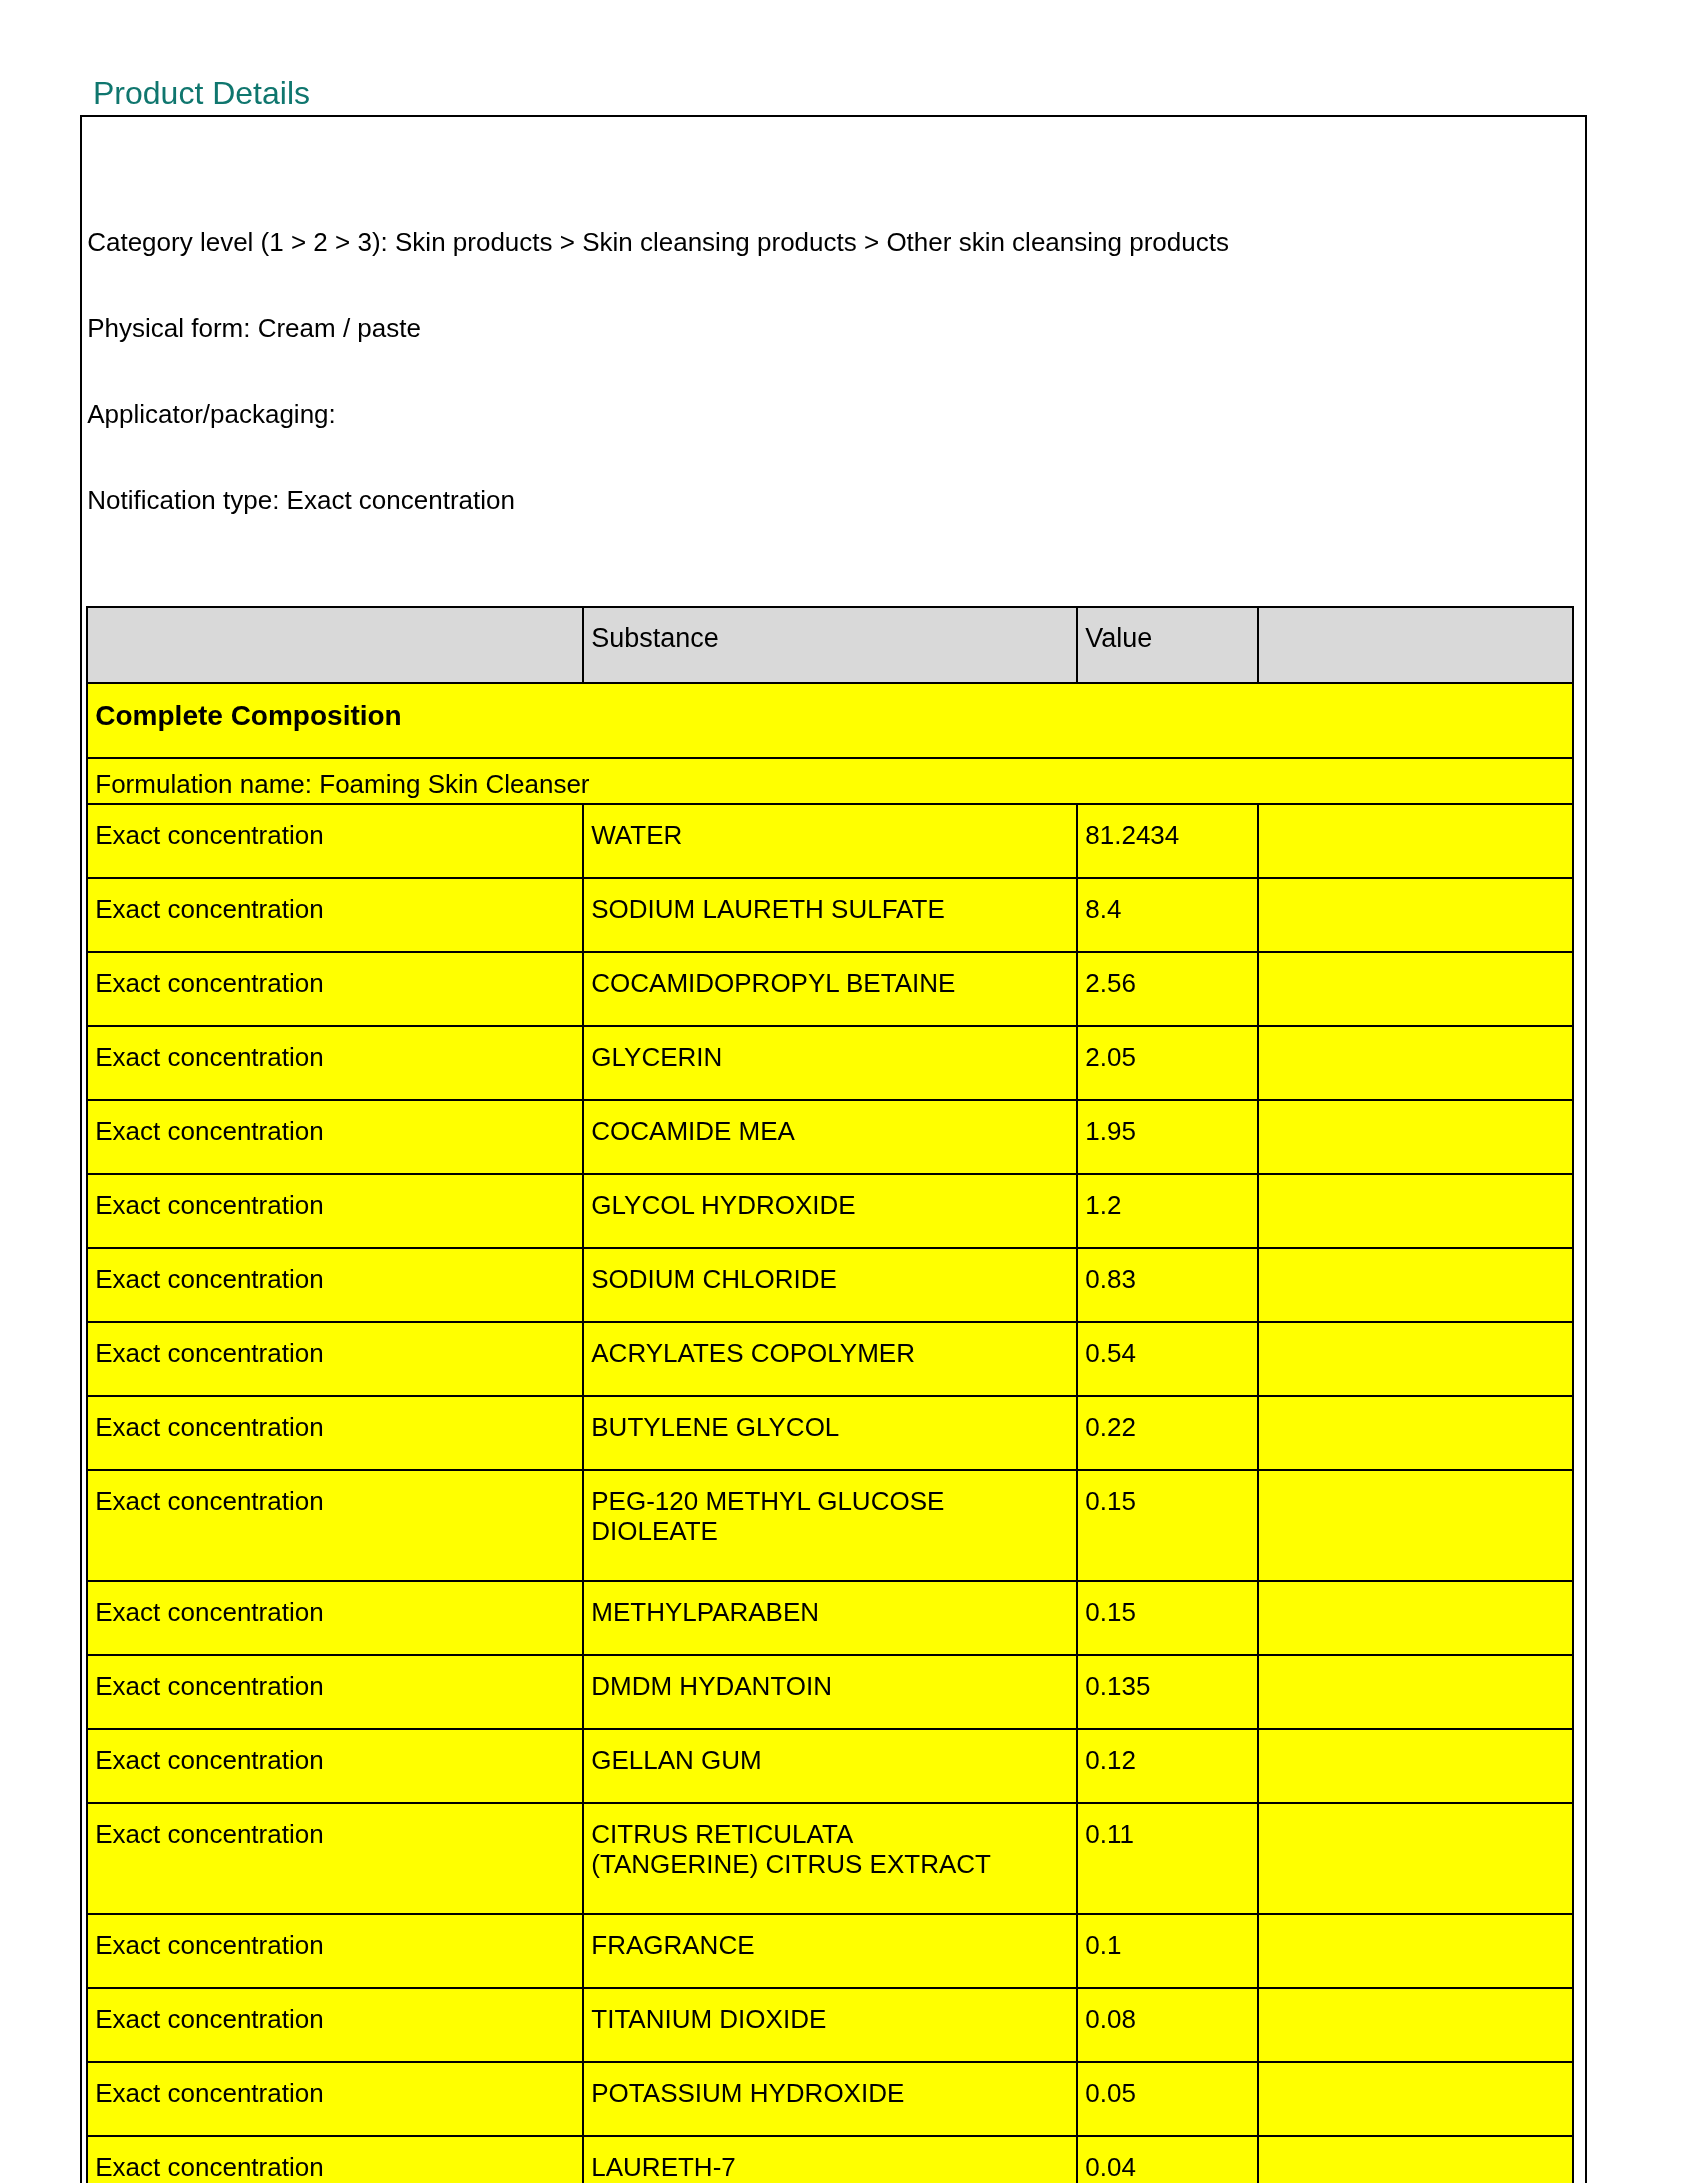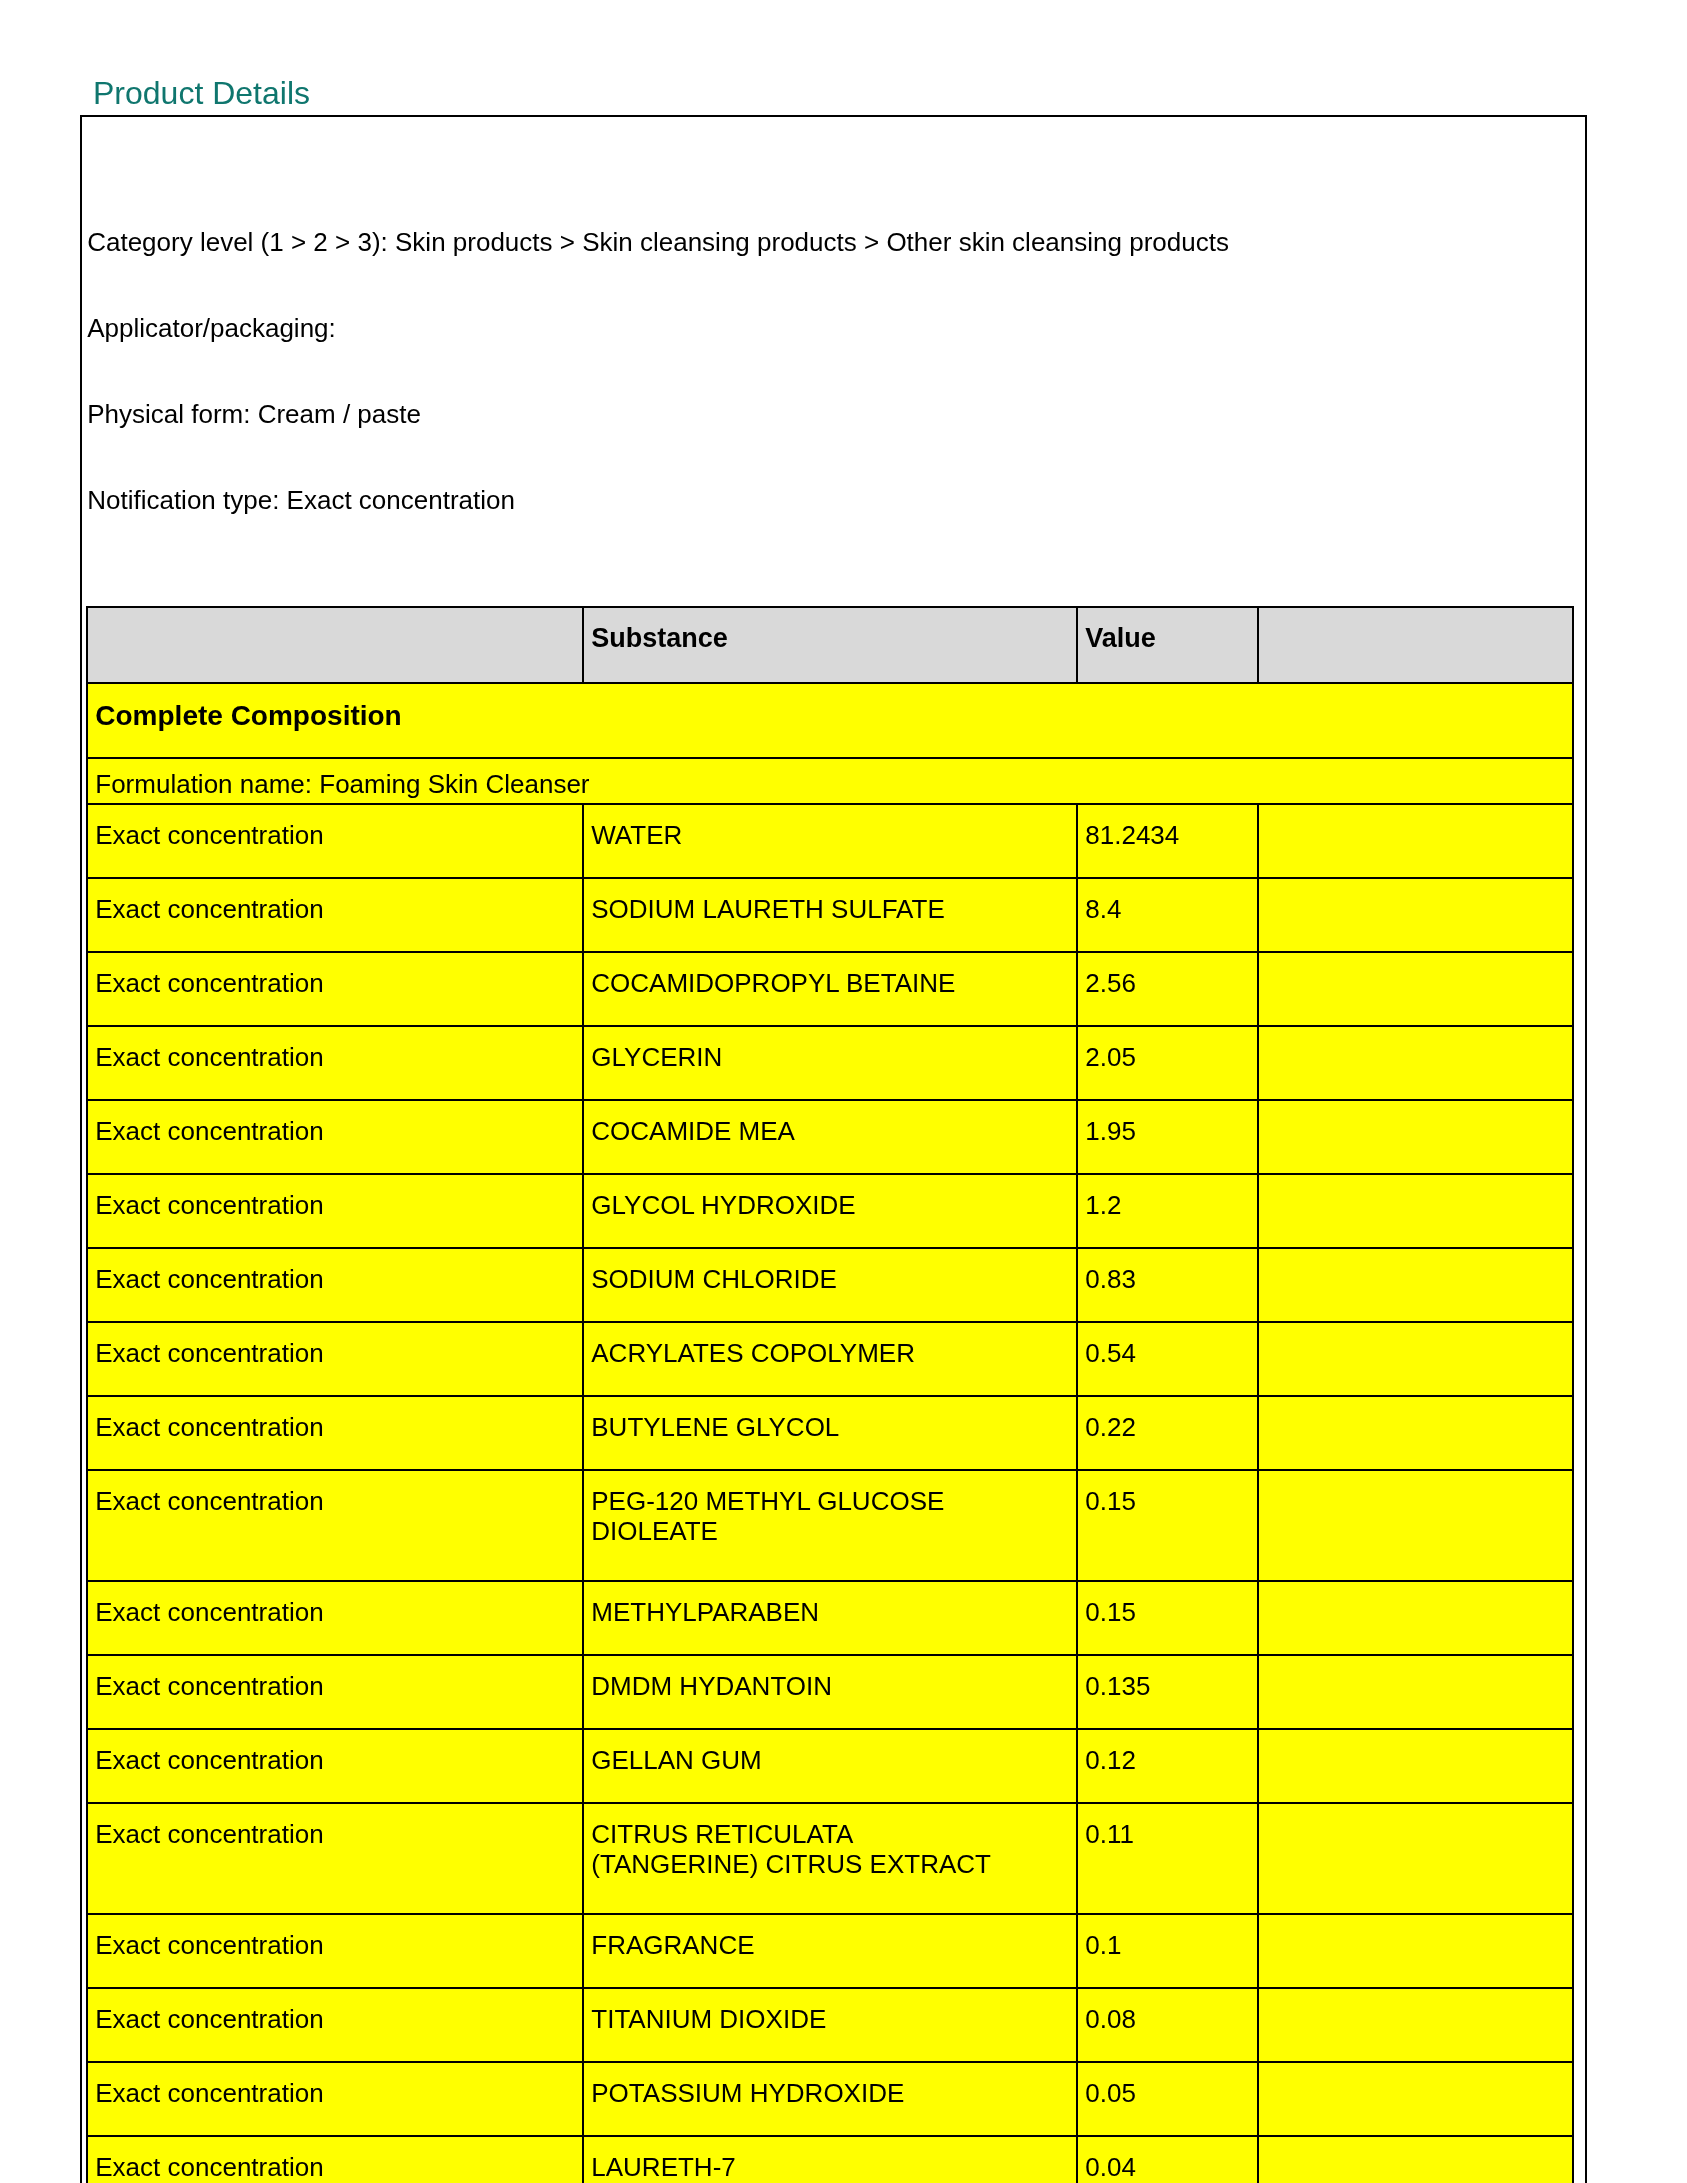--- a/index.html
+++ b/index.html
@@ -53,21 +53,21 @@
     font-size: 26px;
     line-height: 30px;
     overflow: hidden;
   }
   tr.head td {
     background: #d9d9d9;
     height: 76px;
     box-sizing: border-box;
   }
   tr.head td.hdr {
-    font-weight: bold;
+    font-weight: normal;
     font-size: 27px;
   }
   tr.section td {
     background: #ffff00;
     height: 75px;
     box-sizing: border-box;
     font-weight: bold;
     font-size: 28px;
     padding-top: 16.5px;
   }
@@ -92,22 +92,22 @@
 </style>
 </head>
 <body>
 
 <div class="doc-title">Product Details</div>
 
 <div class="box">
 
   <div class="details">
     <div>Category level (1 &gt; 2 &gt; 3): Skin products &gt; Skin cleansing products &gt; Other skin cleansing products</div>
+    <div>Physical form: Cream / paste</div>
     <div>Applicator/packaging:</div>
-    <div>Physical form: Cream / paste</div>
     <div>Notification type: Exact concentration</div>
   </div>
 
   <table class="comp">
     <colgroup>
       <col class="w1">
         <col class="w2">
         <col class="w3">
         <col class="w4">
     </colgroup>

